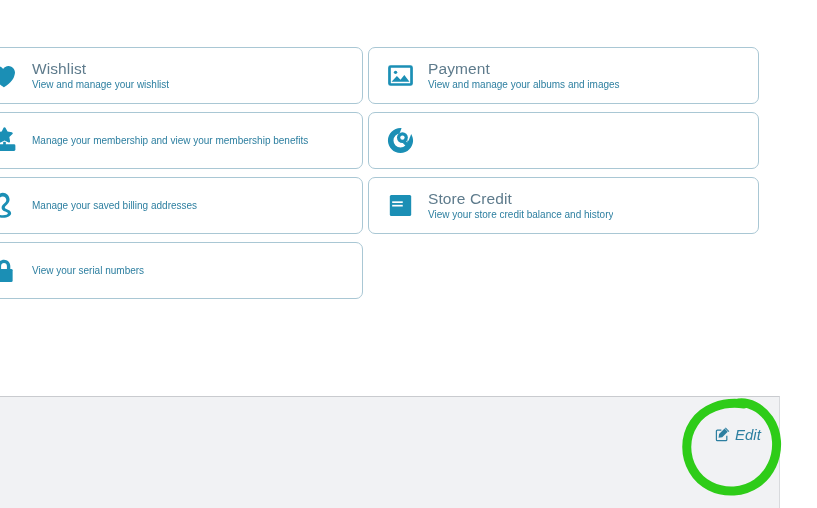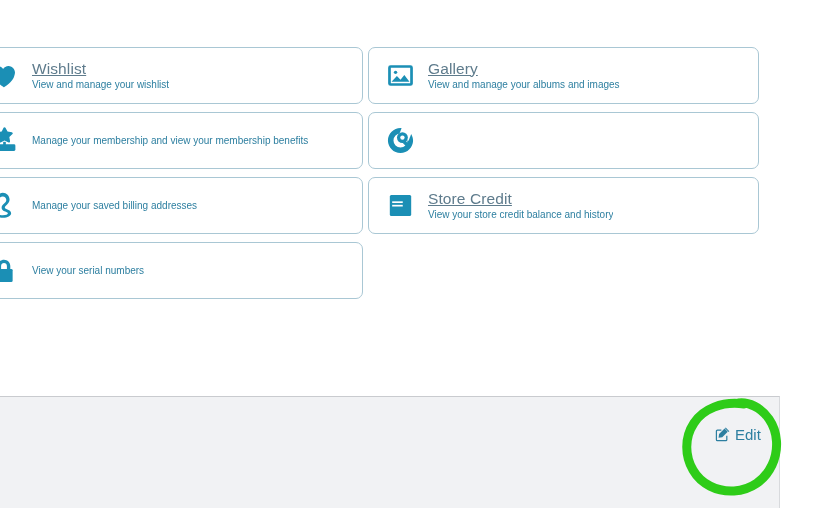--- a/index.html
+++ b/index.html
@@ -57,21 +57,20 @@
     justify-content: center;
     line-height: 1;
     overflow: hidden;
   }
   .tile-title {
     font-size: 15.5px;
     color: #5e7b8c;
     letter-spacing: .1px;
     margin-bottom: 4px;
     white-space: nowrap;
-    text-decoration: underline;
   }
   .tile-desc {
     font-size: 10px;
     color: #2d7fa0;
     white-space: nowrap;
   }
 
   
   #bottom-panel {
     position: absolute;
@@ -93,20 +92,21 @@
     align-items: center;
     gap: 5px;
     background: transparent;
     border: none;
     padding: 2px 3px;
     cursor: pointer;
     font-family: "Liberation Sans", sans-serif;
     font-size: 15px;
     color: #2d7fa0;
     line-height: 1;
+    font-style: italic;
   }
   #edit-button .edit-glyph {
     width: 15px;
     height: 15px;
     display: inline-flex;
     color: #2d7fa0;
   }
   #edit-button .edit-label { color: #2d7fa0; }
 
   
@@ -138,21 +138,21 @@
 
   <div class="tile">
     <span class="tile-icon">
       <svg width="27" height="27" viewBox="0 0 24 24" fill="none" stroke="currentColor" stroke-width="2.4" aria-hidden="true">
         <rect x="2.2" y="4" width="19.6" height="16" rx="1"></rect>
         <circle cx="7.6" cy="9.2" r="1.5" fill="currentColor" stroke="none"></circle>
         <path d="M4 17.5l4.8-5 3.2 3.2 3.4-4.2 4.6 6z" fill="currentColor" stroke="none"></path>
       </svg>
     </span>
     <span class="tile-text">
-      <span class="tile-title">Gallery</span>
+      <span class="tile-title">Payment</span>
       <span class="tile-desc">View and manage your albums and images</span>
     </span>
   </div>
 
   <div class="tile">
     <span class="tile-icon">
       <svg width="29" height="29" viewBox="0 0 24 24" fill="currentColor" aria-hidden="true">
         <path d="M11.2 1.4c.3-.6 1.3-.6 1.6 0l1.7 3.2 3.6.5c.7.1 1 1 .5 1.5l-2.6 2.5.6 3.6c.1.7-.6 1.2-1.2.9L12 11.9l-3.2 1.7c-.6.3-1.3-.2-1.2-.9l.6-3.6L5.6 6.6c-.5-.5-.2-1.4.5-1.5l3.6-.5z"></path>
         <rect x="3" y="15.2" width="18" height="5.4" rx="1.1"></rect>
         <rect x="10.9" y="13.1" width="2.2" height="2.6"></rect>

